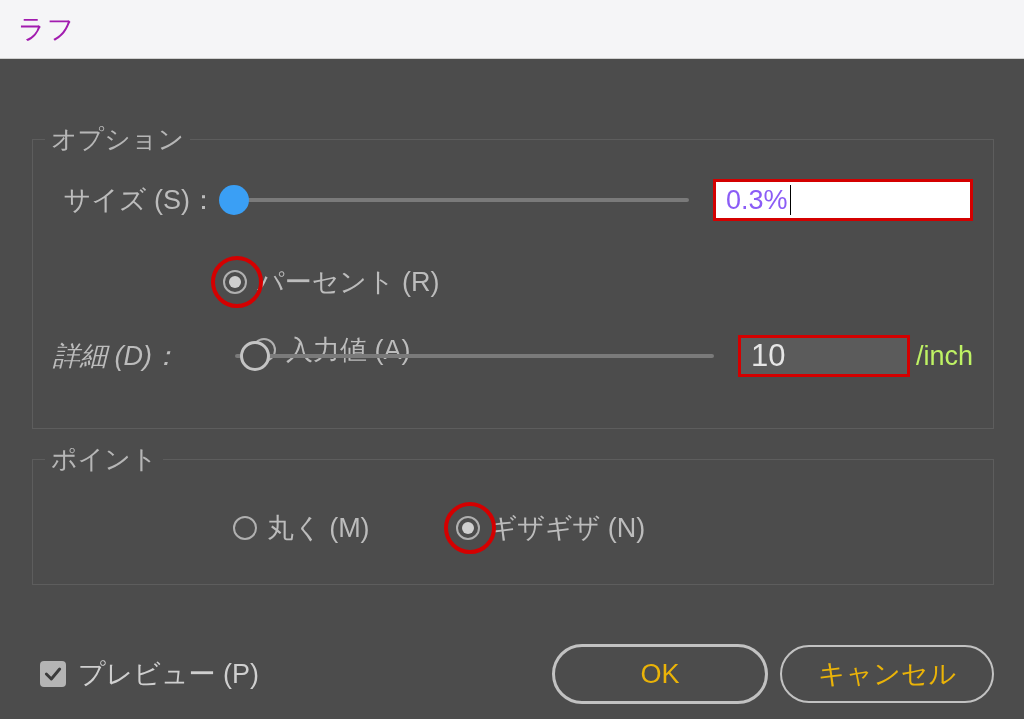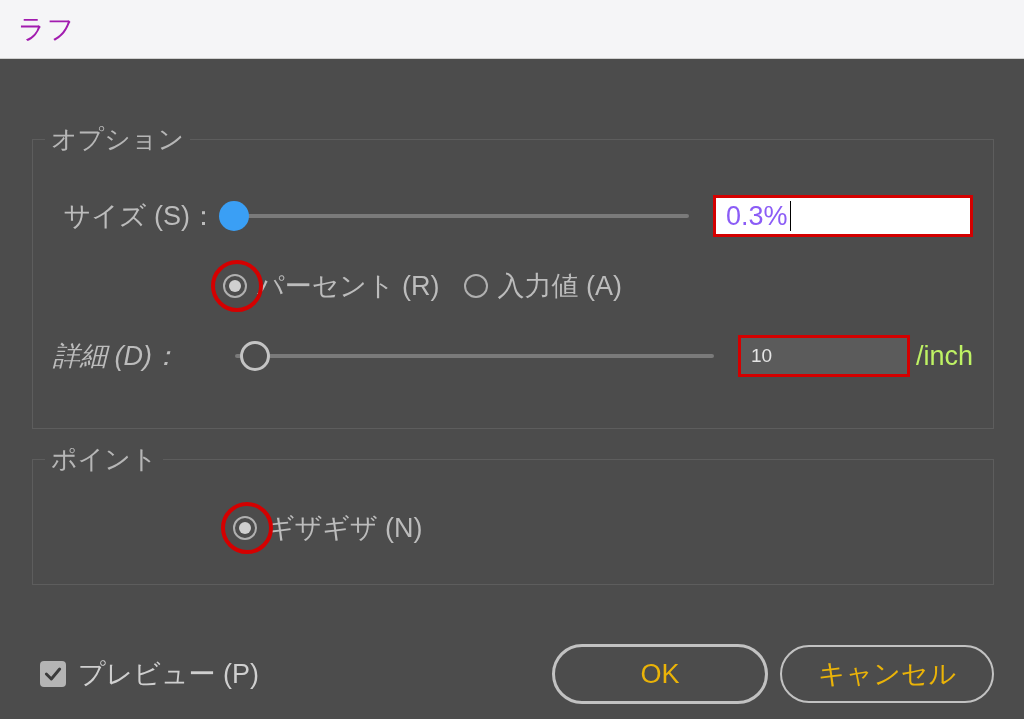--- a/index.html
+++ b/index.html
@@ -52,21 +52,21 @@
 
   .row {
     position: absolute;
     display: flex;
     align-items: center;
     font-size: 27px;
     color: #bcbcbc;
   }
 
   
-  #row-size { left: 20px; top: 56px; width: 920px; height: 40px; }
+  #row-size { left: 20px; top: 40px; width: 920px; height: 40px; }
   #label-size { width: 164px; text-align: right; padding-right: 2px; }
   #slider-size-wrap { position: relative; flex: 1; height: 40px; margin: 0 14px 0 6px; }
 
   .slider-track { position: absolute; top: 50%; left: 10px; right: 10px; height: 4px; background: #7a7a7a; transform: translateY(-50%); border-radius: 2px; }
   .slider-thumb-blue { position: absolute; top: 50%; transform: translate(-50%, -50%); width: 30px; height: 30px; border-radius: 50%; background: #3a9ff5; }
   .slider-thumb-ring { position: absolute; top: 50%; transform: translate(-50%, -50%); width: 24px; height: 24px; border-radius: 50%; border: 3px solid #c4c4c4; background: #4c4c4c; }
 
   .size-input {
     width: 260px; height: 42px;
     background: #fff;
@@ -119,31 +119,31 @@
     position: absolute;
     width: 44px; height: 44px;
     border: 4px solid #d40000;
     border-radius: 50%;
     left: -12px;
     top: 50%;
     transform: translateY(-50%);
     pointer-events: none;
   }
 
-  #row-size-mode { left: 190px; top: 124px; height: 44px; gap: 24px; }
+  #row-size-mode { left: 190px; top: 124px; height: 44px; gap: 32px; flex-direction: column; }
   #row-detail    { left: 20px;  top: 194px; width: 920px; height: 44px; }
   #label-detail  { width: 164px; padding-right: 2px; font-style: italic; }
   #slider-detail-wrap { position: relative; flex: 1; height: 44px; margin: 0 14px 0 6px; }
 
   .detail-input {
     width: 172px; height: 42px;
     border: 3px solid #d40000;
     background: #5b5b5b;
     color: #e5e5e5;
-    font-size: 19px;
+    font-size: 31px;
     padding: 16px 10px;
     box-sizing: border-box;
     display: flex;
     align-items: center;
   }
   .detail-suffix { margin-left: 6px; color: #bef264; }
 
   #row-points-radios { left: 200px; top: 46px; height: 44px; gap: 86px; }
 
   
@@ -224,20 +224,24 @@
         <span>10</span>
       </div>
       <span class="detail-suffix">/inch</span>
     </div>
   </div>
 
   <div class="panel" id="panel-points">
     <div class="panel-title">ポイント</div>
 
     <div class="row" id="row-points-radios">
+      <span class="radio">
+        <span class="radio-dot"></span>
+        <span>丸く (M)</span>
+      </span>
       <span class="radio-highlight">
         <span class="ring"></span>
         <span class="radio">
           <span class="radio-dot filled"></span>
           <span>ギザギザ (N)</span>
         </span>
       </span>
     </div>
   </div>
 

